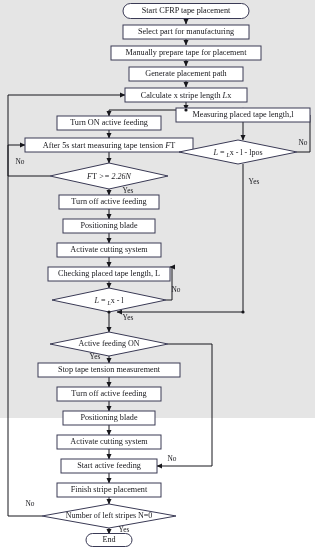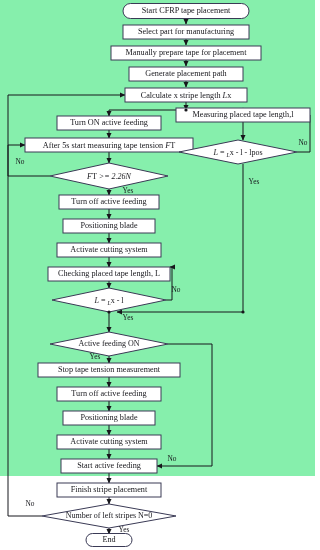--- a/index.html
+++ b/index.html
@@ -1,21 +1,21 @@
 <!DOCTYPE html>
 <html><head>
 <meta charset="utf-8">
 <style>
   html,body{margin:0;padding:0;background:#ffffff;}
   body{
     width:315px;height:550px;
     font-family:"Liberation Serif","DejaVu Serif",serif;
     overflow:hidden;
   }
-  #chart-root{position:relative;width:315px;height:476px;background:#86efac;}
+  #chart-root{position:relative;width:315px;height:418px;background:#e5e5e5;}
   svg{display:block;}
   .node-shape{fill:#ffffff;stroke:#3a3a55;stroke-width:1;}
   .node-shape.term{stroke:#3a3a55;}
   .node-text{
     font-family:"Liberation Serif","DejaVu Serif",serif;
     fill:#17171c;
     text-anchor:middle;
     dominant-baseline:middle;
   }
   .edge{fill:none;stroke:#17171c;stroke-width:1;}

